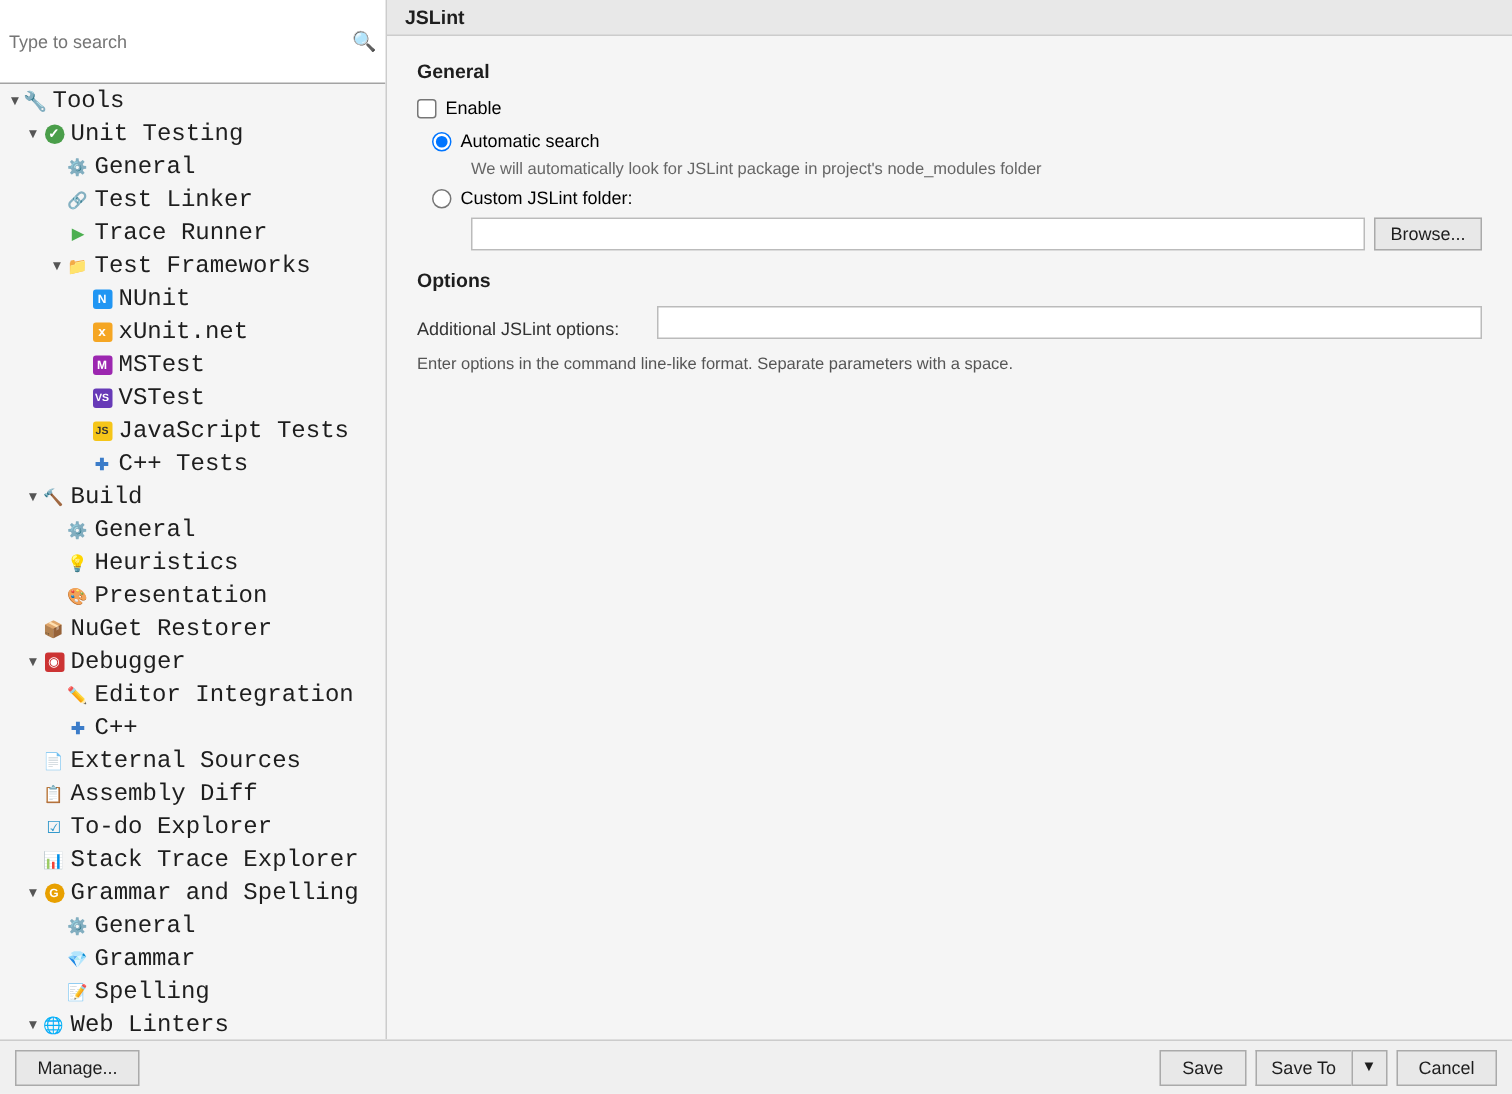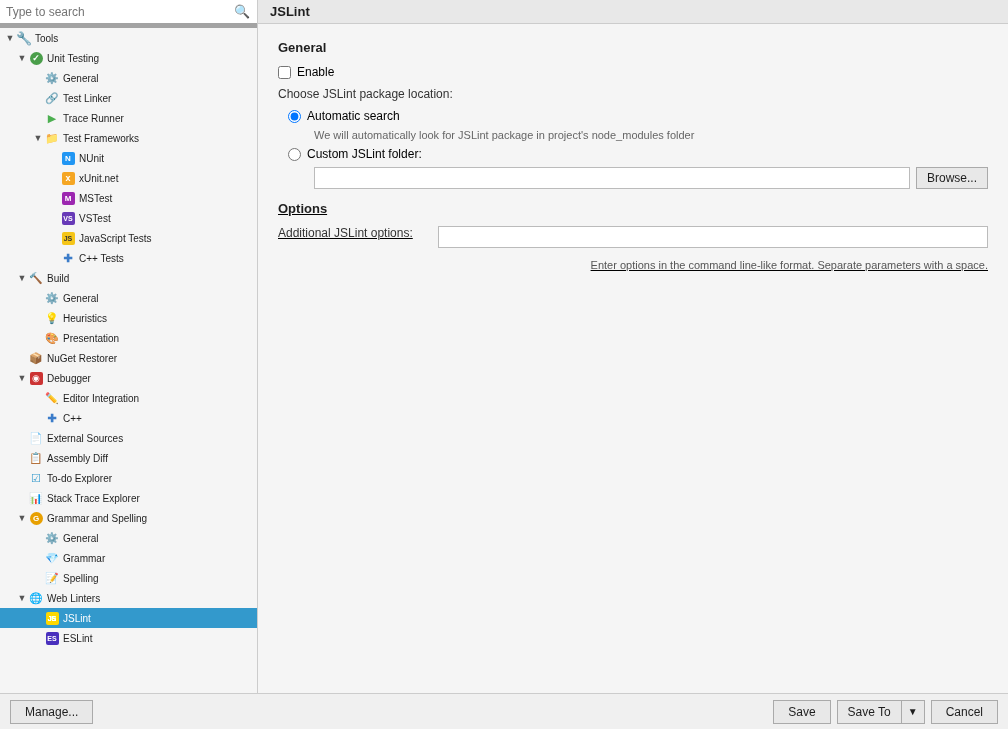--- a/index.html
+++ b/index.html
@@ -23,23 +23,23 @@
       width: 258px;
       background: #f5f5f5;
       border-right: 1px solid #ccc;
       display: flex;
       flex-direction: column;
       overflow: hidden;
     }
     .search-box {
       display: flex;
       align-items: center;
-      border-bottom: 5px solid #a3a3a3;
+      border-bottom: 1px solid #a3a3a3;
       background: white;
-      padding: 4px 6px;
+      padding: 20px 6px;
       gap: 4px;
     }
     .search-box input {
       flex: 1;
       border: none;
       outline: none;
       font-size: 12px;
       background: transparent;
       color: #999;
     }
@@ -97,21 +97,22 @@
       width: 16px;
       height: 16px;
       display: inline-flex;
       align-items: center;
       justify-content: center;
       margin-right: 3px;
       flex-shrink: 0;
       font-size: 11px;
     }
     .item-label {
-      font-size: 10px;
+      font-size: 16px;
+      font-family: Liberation Mono, monospace;
     }
     
     .icon-folder-tools { color: #e8a000; font-size: 13px; }
     .icon-unit-testing { background: #4a9e4a; border-radius: 50%; width: 13px; height: 13px; display: flex; align-items: center; justify-content: center; }
     .icon-unit-testing::before { content: '✓'; color: white; font-size: 9px; font-weight: bold; }
     .icon-nunit { background: #2196F3; border-radius: 2px; width: 13px; height: 13px; display: flex; align-items: center; justify-content: center; }
     .icon-nunit::before { content: 'N'; color: white; font-size: 8px; font-weight: bold; }
     .icon-xunit { background: #f5a623; border-radius: 2px; width: 13px; height: 13px; display: flex; align-items: center; justify-content: center; }
     .icon-xunit::before { content: 'x'; color: white; font-size: 9px; font-weight: bold; }
     .icon-mstest { background: #9c27b0; border-radius: 2px; width: 13px; height: 13px; display: flex; align-items: center; justify-content: center; }
@@ -217,25 +218,24 @@
       height: 22px;
       padding: 0 10px;
       border: 1px solid #aaa;
       background: #e8e8e8;
       font-size: 12px;
       cursor: pointer;
       color: #1e1e1e;
     }
     .options-section {
       margin-top: 10px;
-      text-decoration: underline;
     }
     .options-row {
       display: flex;
-      align-items: flex-start;
+      align-items: flex-end;
       gap: 25px;
       margin-bottom: 6px;
     }
     .options-label {
       font-size: 12px;
       color: #333;
       white-space: nowrap;
     }
     .options-input {
       flex: 1;
@@ -243,21 +243,20 @@
       border: 1px solid #bbb;
       background: white;
       font-size: 12px;
       padding: 2px 4px;
       outline: none;
     }
     .options-hint {
       font-size: 11px;
       color: #555;
       margin-top: 11px;
-      text-align: right;
     }
     
     .footer {
       height: 36px;
       background: #f0f0f0;
       border-top: 1px solid #ccc;
       display: flex;
       align-items: center;
       padding: 0 10px;
       justify-content: space-between;
@@ -535,21 +534,20 @@
 
       <div class="section-title">General</div>
 
       <div class="form-row">
         <label>
           <input type="checkbox" style="">
           <span>Enable</span>
         </label>
       </div>
 
-      <div class="form-label">Choose JSLint package location:</div>
 
       <div class="radio-group">
         <div class="radio-row">
           <input type="radio" name="jslint-location" checked="" style="">
           <span>Automatic search</span>
         </div>
         <div class="info-text">We will automatically look for JSLint package in project's node_modules folder</div>
 
         <div class="radio-row">
           <input type="radio" name="jslint-location" style="">

